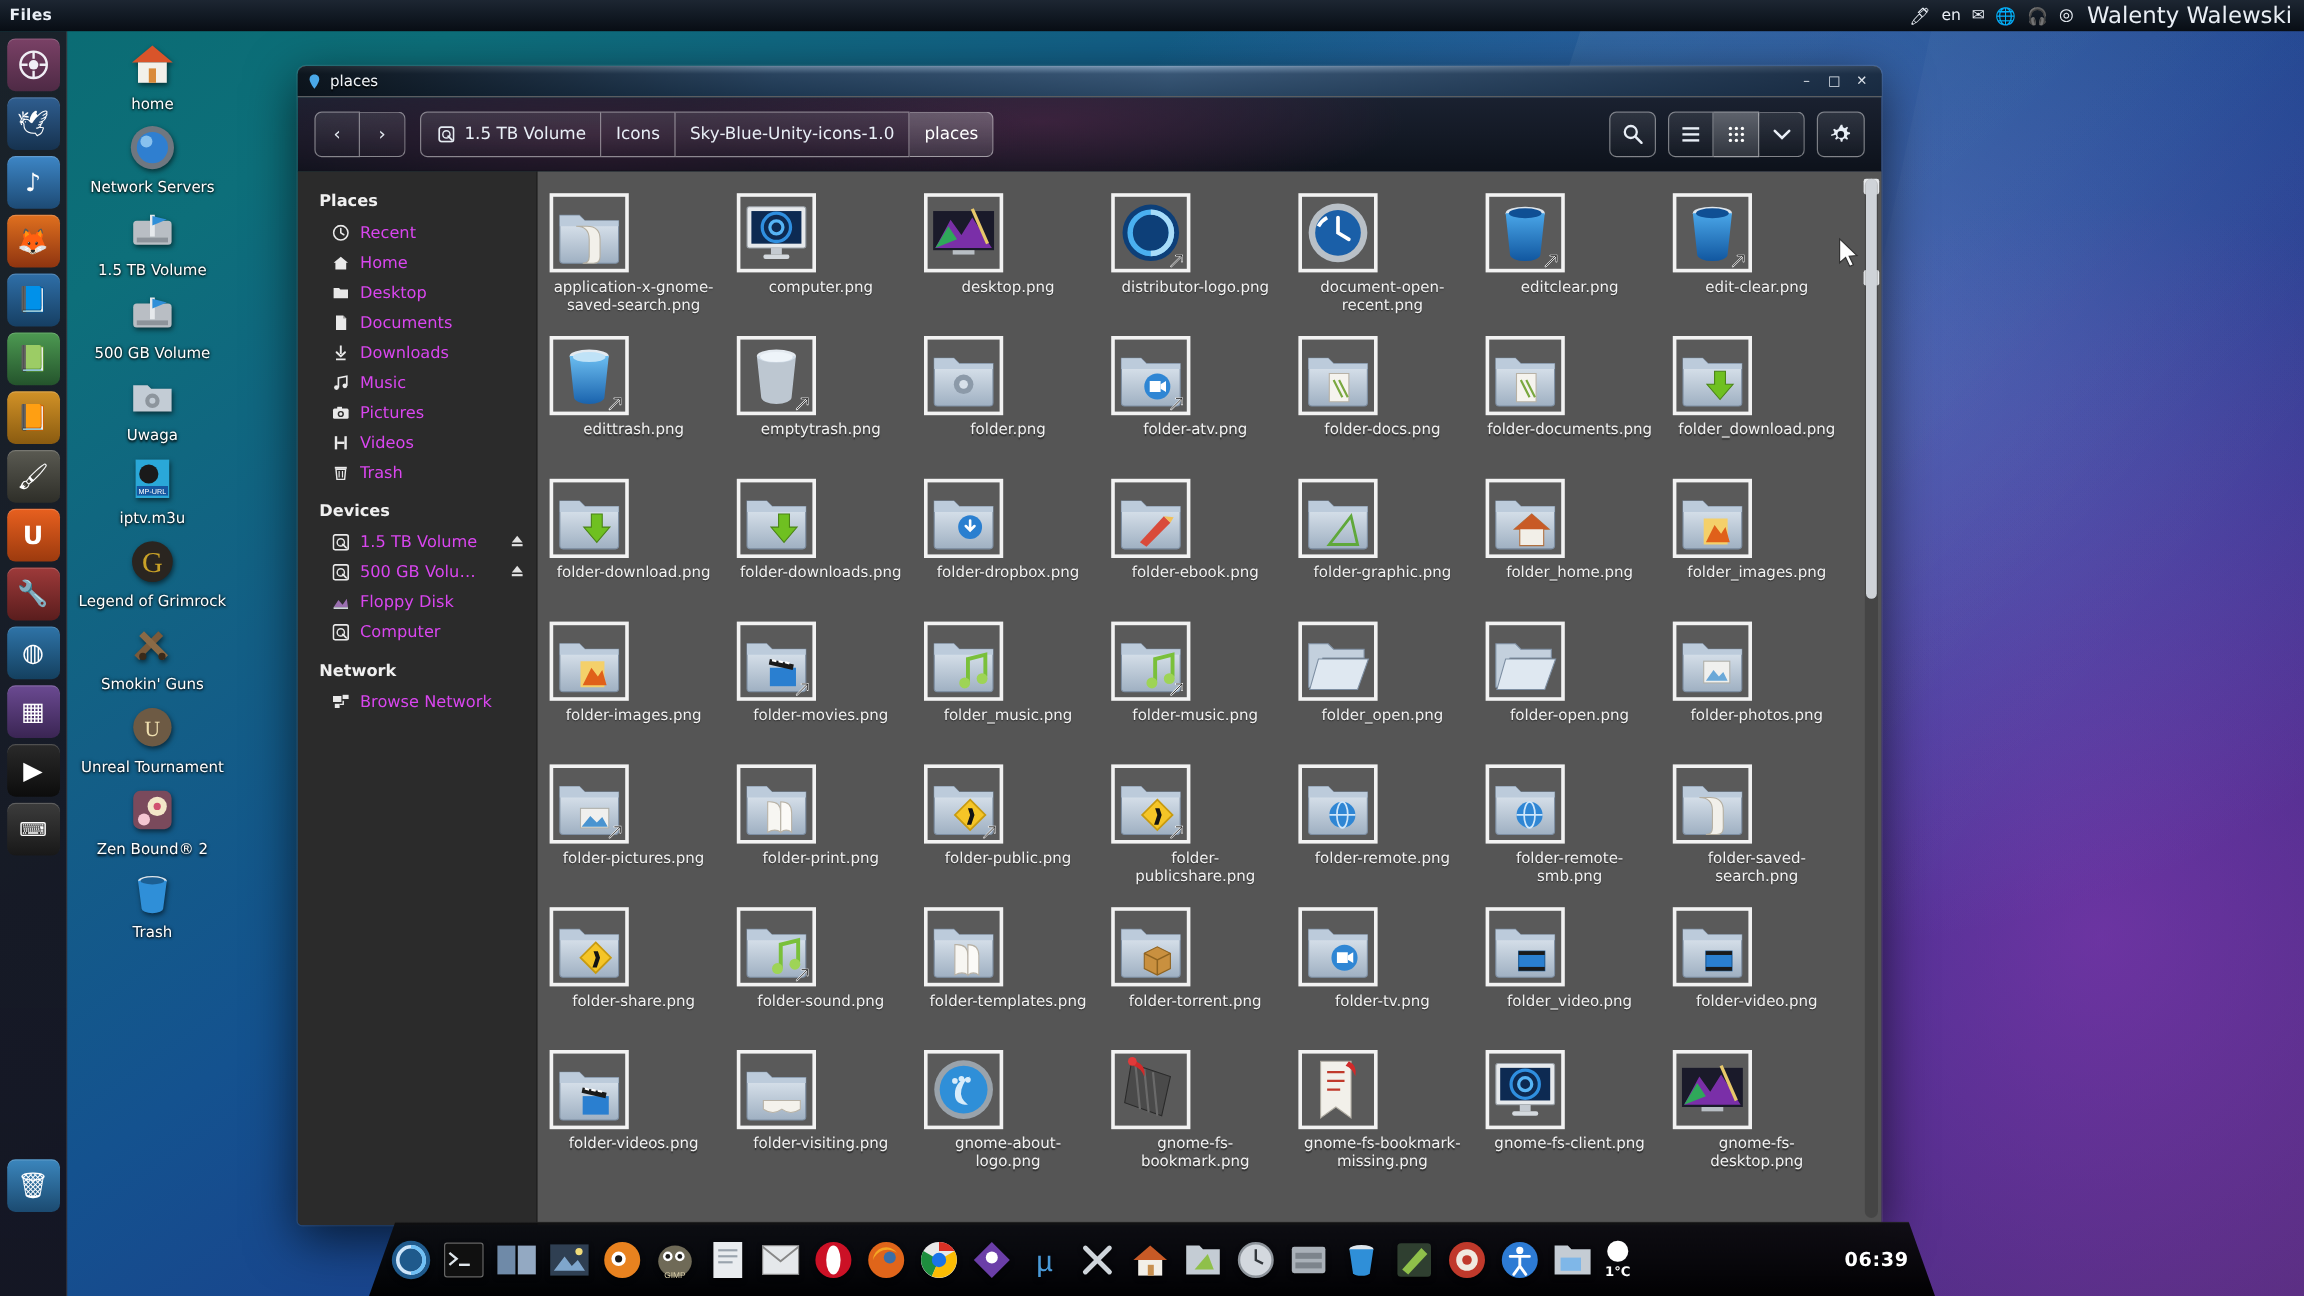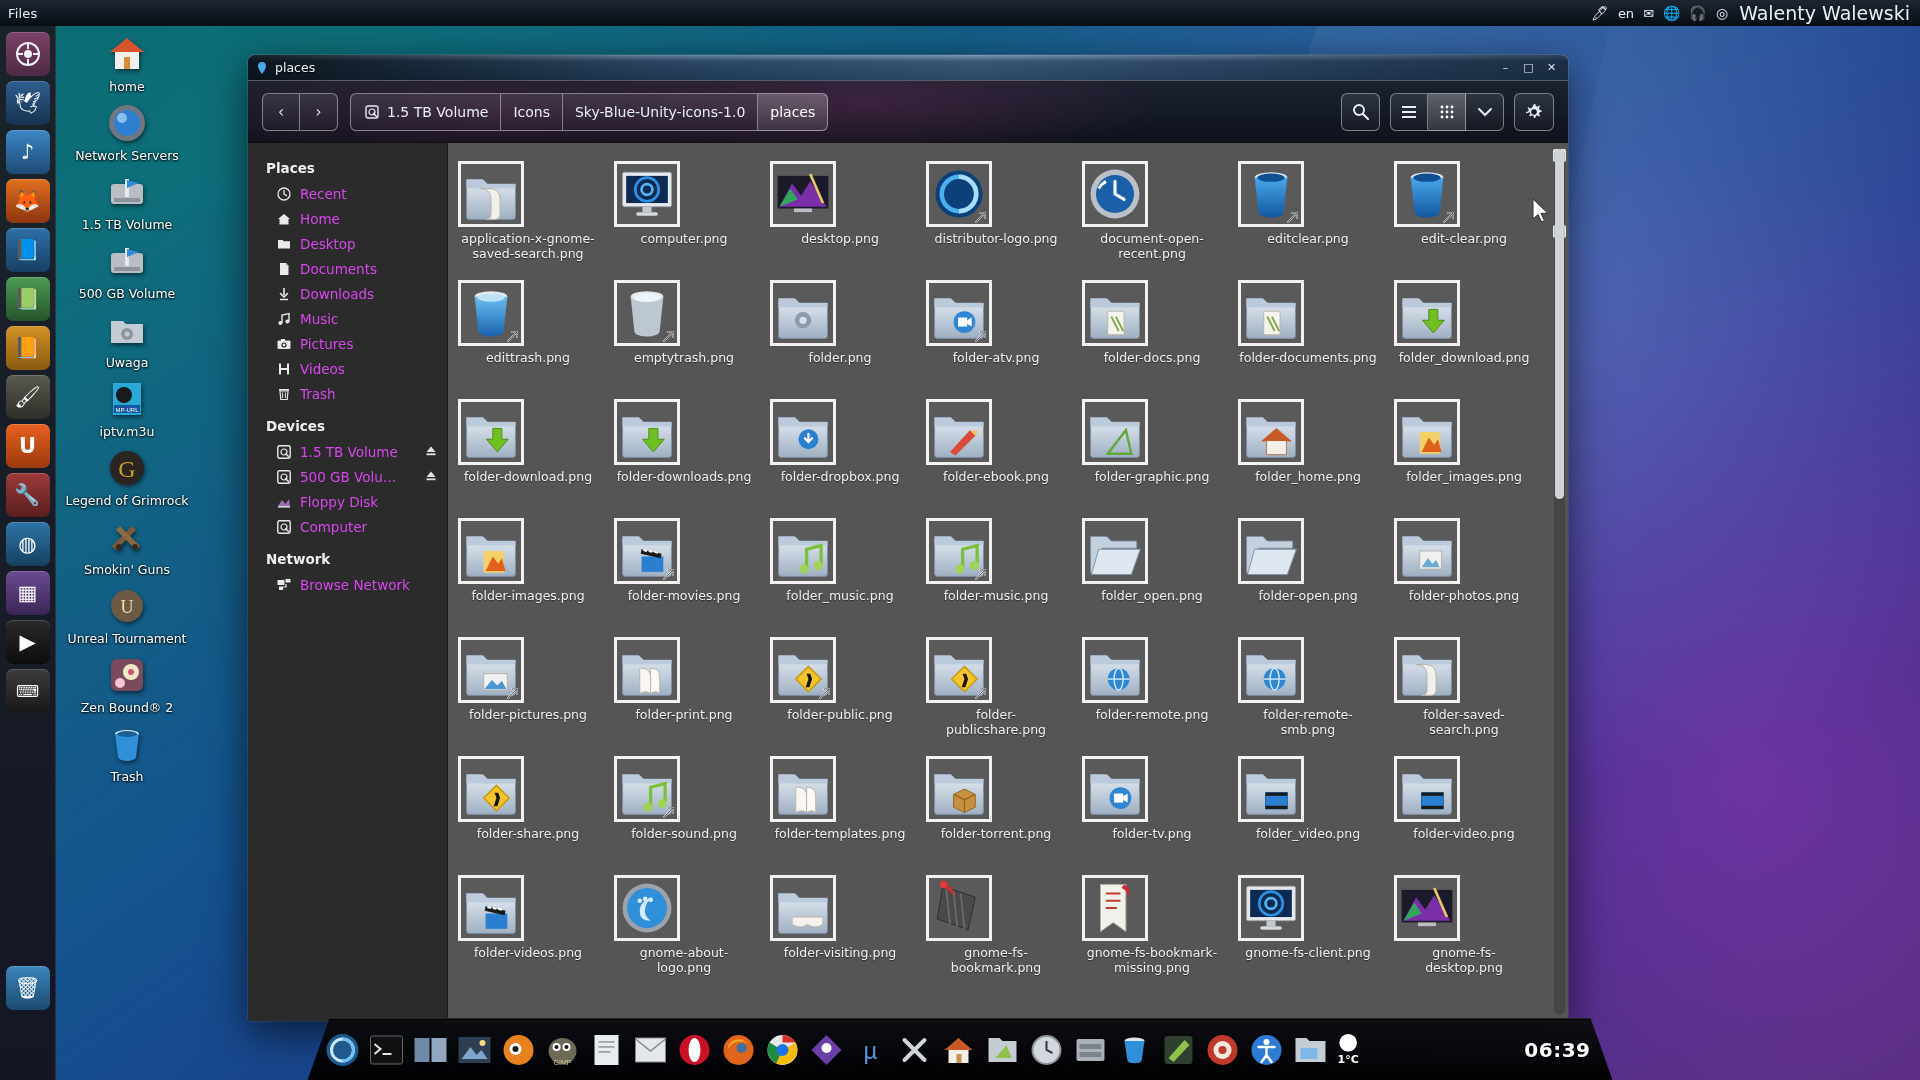--- a/index.html
+++ b/index.html
@@ -24,21 +24,21 @@
 
   
   #top-panel {
     position: absolute; left: 0; top: 0; width: 1920px; height: 26px;
     background: linear-gradient(180deg, #1d2632 0%, #121a24 48%, #080d14 100%);
     display: flex; align-items: center;
     color: #e9eef5; font-size: 13px;
     z-index: 60;
   }
   #top-panel .app-title {
-    font-weight: normal; margin-left: 8px; letter-spacing: .2px;
+    font-weight: bold; margin-left: 8px; letter-spacing: .2px;
   }
   #top-panel .tray {
     margin-left: auto; display: flex; align-items: center; gap: 9px;
     padding-right: 10px;
   }
   #top-panel .tray .ti { display: flex; align-items: center; }
   #top-panel .user { font-size: 19px; margin-left: 2px; }
 
   
   #launcher {
@@ -253,21 +253,21 @@
     clip-path: polygon(22px 0, calc(100% - 22px) 0, 100% 100%, 0 100%);
   }
   .dock-ic {
     width: 42px; height: 42px; border-radius: 6px;
     display: flex; align-items: center; justify-content: center;
     font-size: 23px; color: #fff; position: relative;
     flex: 0 0 42px;
     filter: drop-shadow(0 2px 2px rgba(0,0,0,.6));
   }
   #dock .clock {
-    margin-left: auto; color: #fff; font-size: 20px; font-weight: bold;
+    margin-left: auto; color: #fff; font-size: 16px; font-weight: bold;
     letter-spacing: .5px; padding-right: 8px; text-shadow: 0 1px 2px #000;
   }
   #dock .weather {
     display: flex; flex-direction: column; align-items: center;
     color: #fff; font-size: 11px; font-weight: bold;
     margin-left: 4px;
   }
 </style>
 </head>
 <body>
@@ -1410,49 +1410,49 @@
                 <path d="M5 16 h18 l5 5 h31 v5 H5 Z" fill="#bccbdb"></path>
                 <rect x="26" y="38" width="24" height="17" fill="#2a7fd0"></rect>
                 <path d="M26 30 l22 5 l-1 5 l-22-5z" fill="#1a1a1a"></path>
                 <path d="M28 31 l4 1 M34 32 l4 1 M40 33 l4 1" stroke="#fff" stroke-width="2"></path>
               </svg>
             </div>
             <div class="flabel">folder-videos.png</div>
           </div>
           <div class="fitem">
             <div class="fthumb">
+              <svg class="folder-svg" viewBox="0 0 64 64">
+                <defs>
+                  <linearGradient id="fg34" x1="0" y1="0" x2="0" y2="1">
+                    <stop offset="0" stop-color="#e3ebf3"></stop>
+                    <stop offset="1" stop-color="#9fb0c2"></stop>
+                  </linearGradient>
+                </defs>
+                <path d="M5 16 h18 l5 5 h31 v36 a3 3 0 0 1-3 3 H8 a3 3 0 0 1-3-3 Z" fill="url(#fg34)" stroke="#7e8fa3" stroke-width="1"></path>
+                <path d="M5 16 h18 l5 5 h31 v5 H5 Z" fill="#bccbdb"></path>
+                <path d="M20 42 h34 v8 q-9 6-17 0 q-8 6-17 0z" fill="#f4f2ec" stroke="#b8b2a6"></path>
+              </svg>
+            </div>
+            <div class="flabel">folder-visiting.png</div>
+          </div>
+          <div class="fitem">
+            <div class="fthumb">
               <svg class="misc-svg" viewBox="0 0 64 64">
                 <circle cx="32" cy="32" r="27" fill="#9aa3ab"></circle>
                 <circle cx="32" cy="32" r="22" fill="#2f8fd8"></circle>
                 <path d="M38 20 q-14 4-14 16 q0 10 12 10 q-8-6-6-14 q2-8 8-12z" fill="#d7ecfa"></path>
                 <circle cx="24" cy="24" r="2.6" fill="#d7ecfa"></circle>
                 <circle cx="30" cy="22" r="2.6" fill="#d7ecfa"></circle>
                 <circle cx="36" cy="23" r="2.6" fill="#d7ecfa"></circle>
               </svg>
             </div>
             <div class="flabel">gnome-about-logo.png</div>
           </div>
           <div class="fitem">
             <div class="fthumb">
-              <svg class="folder-svg" viewBox="0 0 64 64">
-                <defs>
-                  <linearGradient id="fg34" x1="0" y1="0" x2="0" y2="1">
-                    <stop offset="0" stop-color="#e3ebf3"></stop>
-                    <stop offset="1" stop-color="#9fb0c2"></stop>
-                  </linearGradient>
-                </defs>
-                <path d="M5 16 h18 l5 5 h31 v36 a3 3 0 0 1-3 3 H8 a3 3 0 0 1-3-3 Z" fill="url(#fg34)" stroke="#7e8fa3" stroke-width="1"></path>
-                <path d="M5 16 h18 l5 5 h31 v5 H5 Z" fill="#bccbdb"></path>
-                <path d="M20 42 h34 v8 q-9 6-17 0 q-8 6-17 0z" fill="#f4f2ec" stroke="#b8b2a6"></path>
-              </svg>
-            </div>
-            <div class="flabel">folder-visiting.png</div>
-          </div>
-          <div class="fitem">
-            <div class="fthumb">
               <svg class="misc-svg" viewBox="0 0 64 64">
                 <path d="M14 8 L50 20 L42 56 L8 44 Z" fill="#4a4a4a" stroke="#2a2a2a"></path>
                 <path d="M18 10 L22 50 M26 13 L30 53 M34 16 L38 56" stroke="#6a6a6a" stroke-width="2"></path>
                 <path d="M18 6 q10 4 8 14 q-3-8-10-10z" fill="#d02a2a"></path>
                 <circle cx="15" cy="6" r="4" fill="#e03a3a"></circle>
               </svg>
             </div>
             <div class="flabel">gnome-fs-bookmark.png</div>
           </div>
           <div class="fitem">

